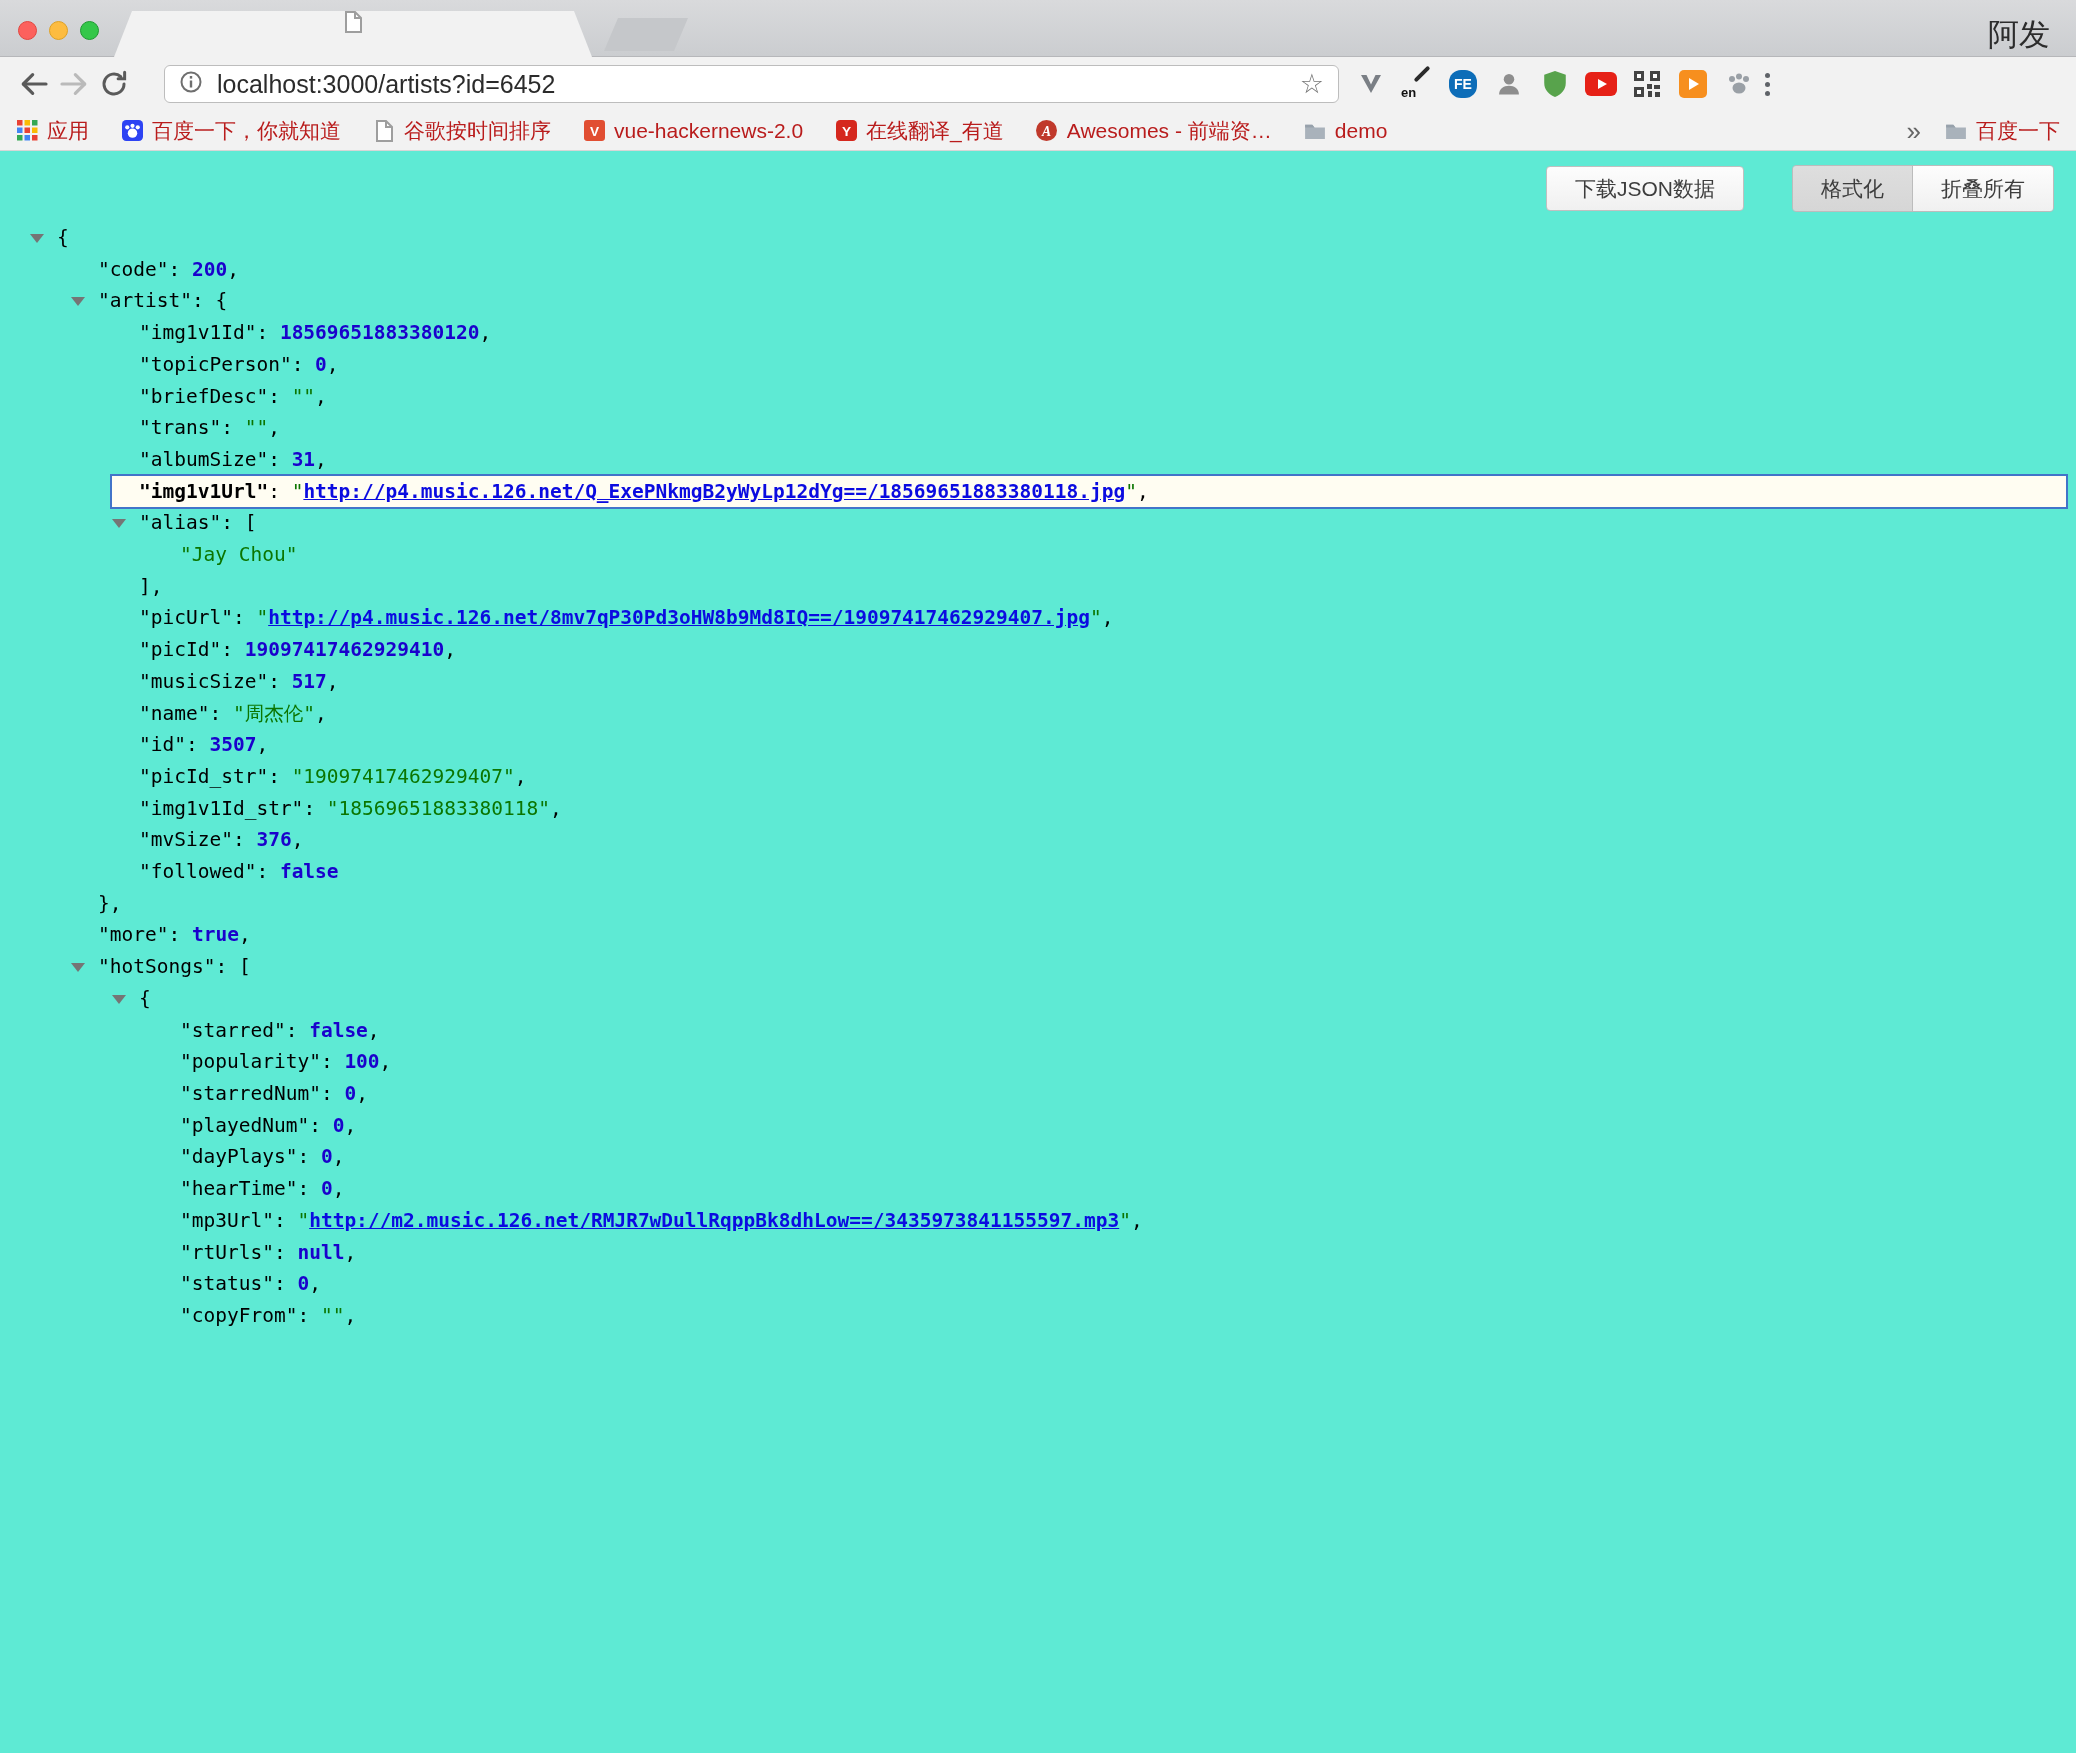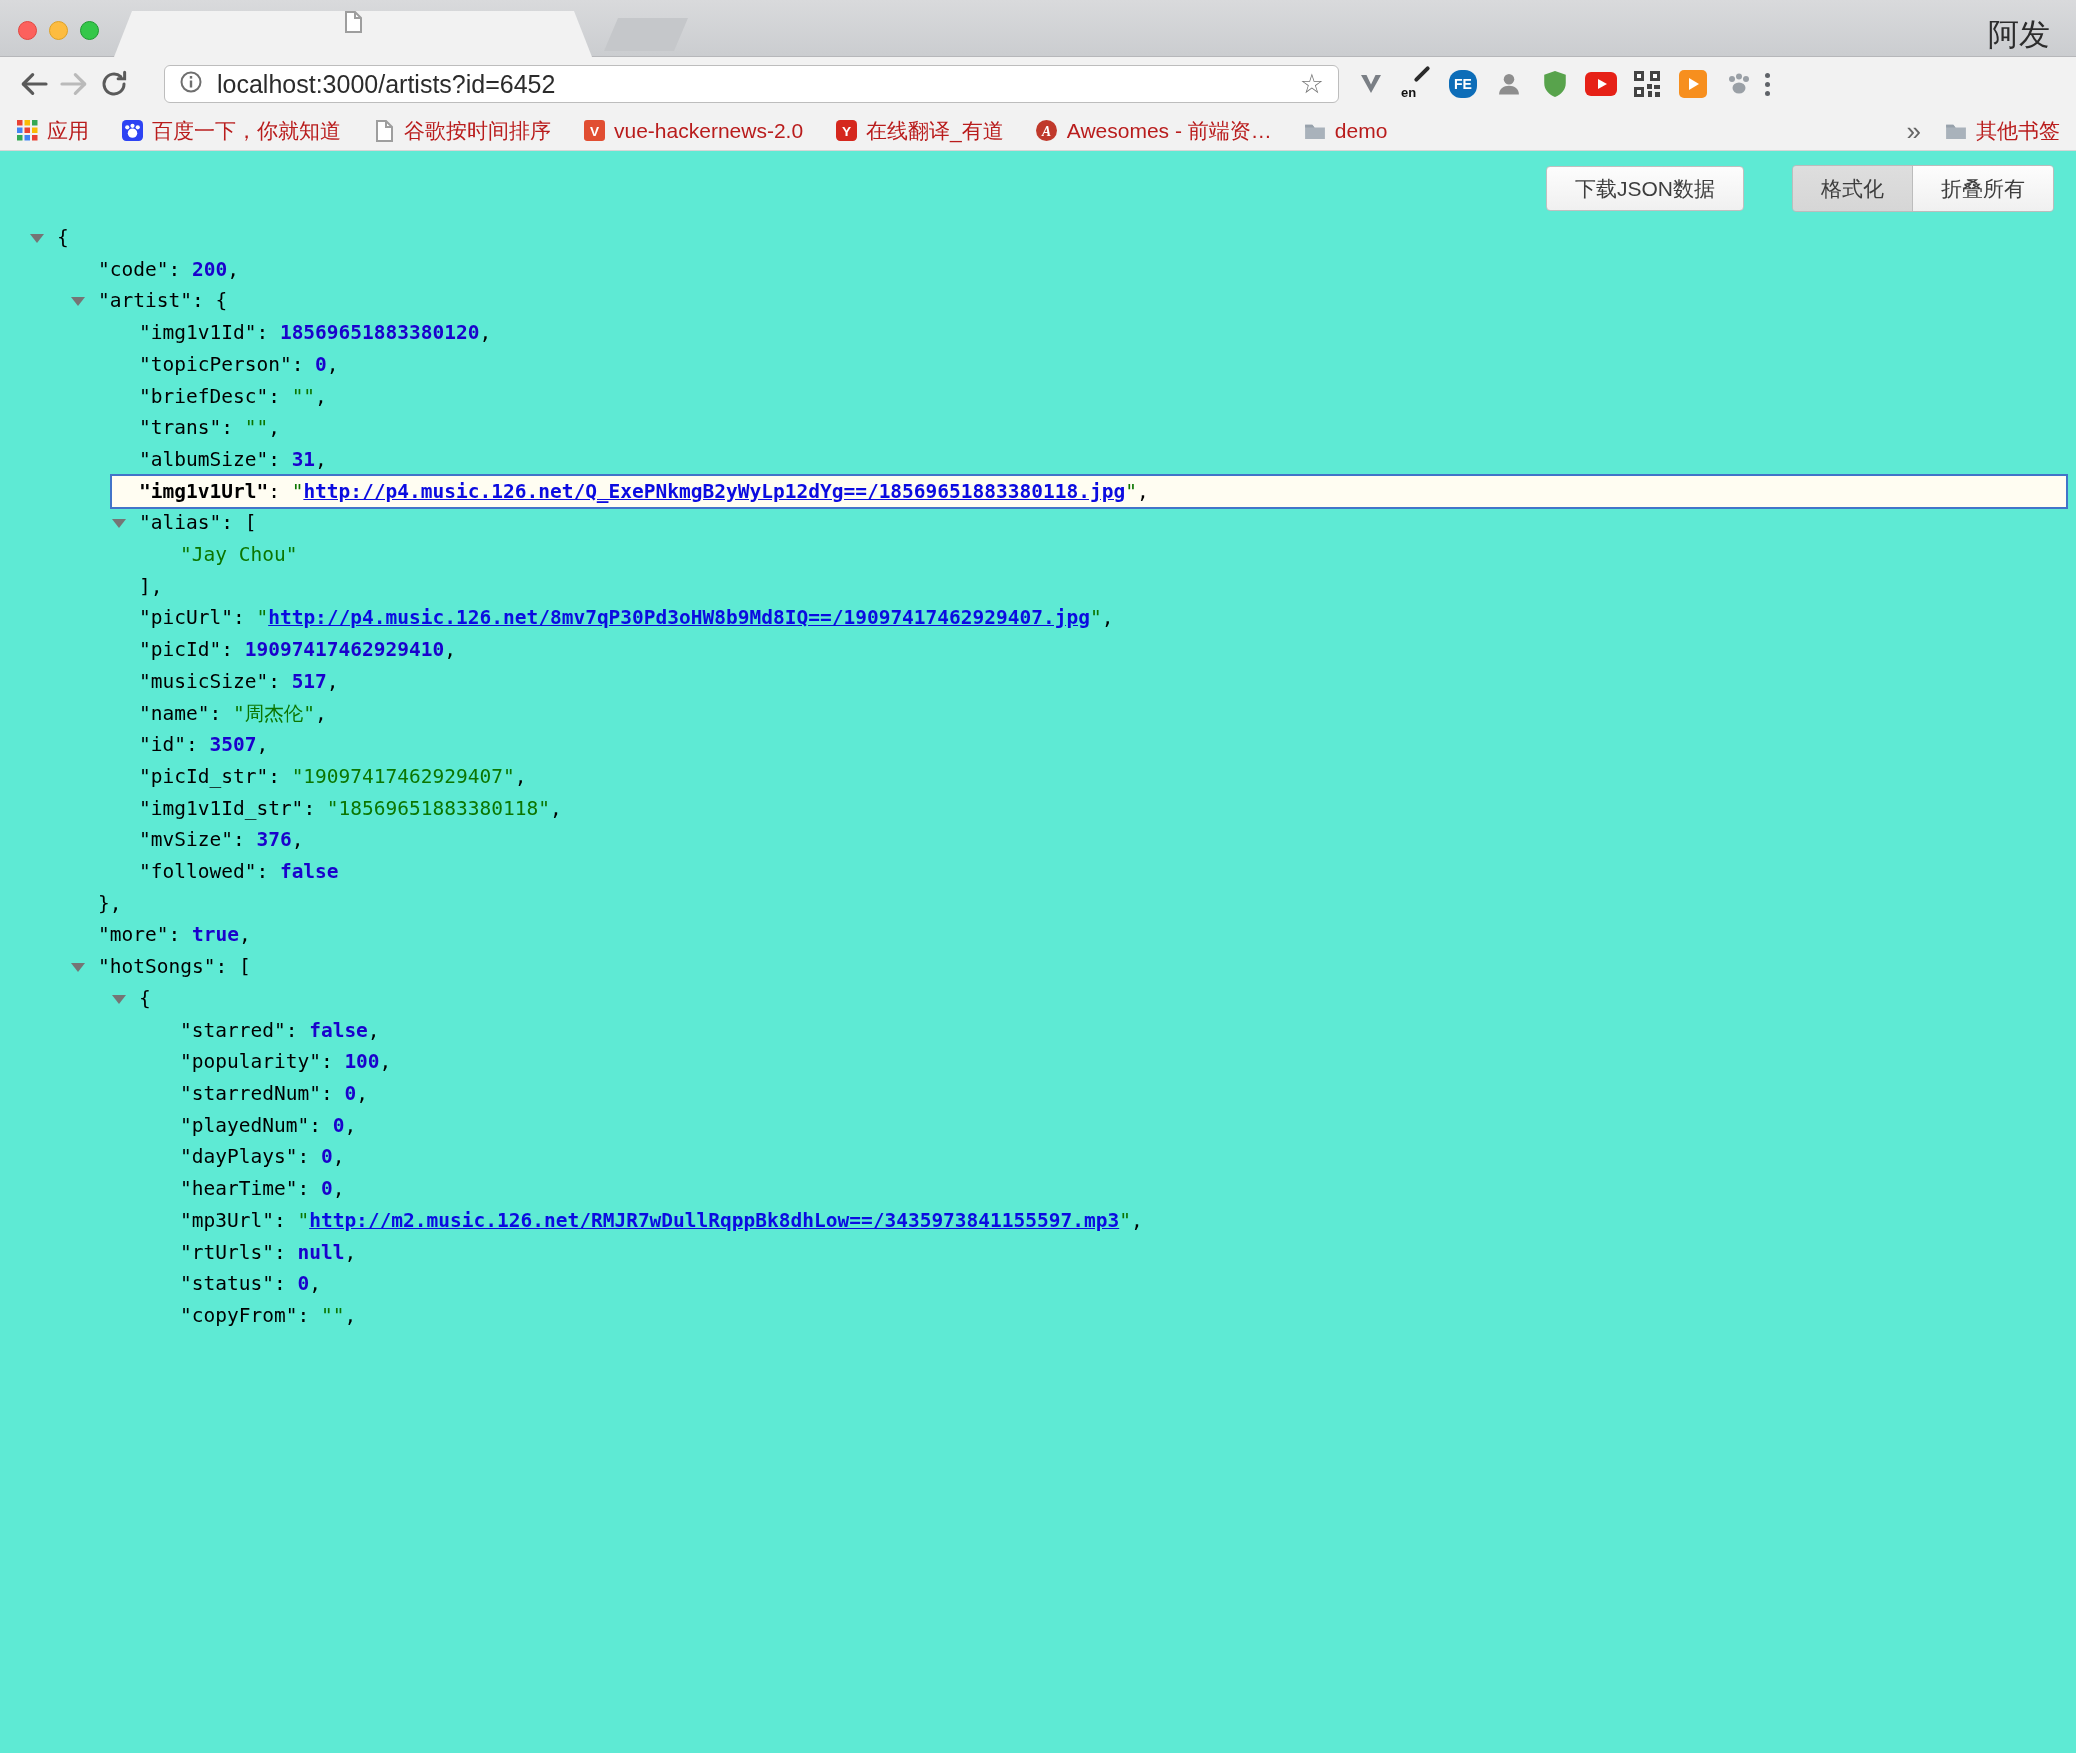--- a/index.html
+++ b/index.html
@@ -274,21 +274,21 @@
       </div>
     <div class="bm-right">
       <span class="chevron">»</span>
       <span class="bm-item" style="margin-right:0;">
         <span class="bm-icon">
             <svg width="22" height="18" viewBox="0 0 24 20">
               <path d="M1 3 h8 l2.5 3 H23 v13 H1 z" fill="#a9b2bb"></path>
               <path d="M1 3 h8 l2.5 3 H1 z" fill="#97a1ab"></path>
             </svg>
           </span>
-        <span>其他书签</span>
+        <span>百度一下</span>
       </span>
     </div>
   </div>
 
   <div class="page">
     <div class="controls">
       <button class="btn download-btn">下载JSON数据</button>
       <div class="seg">
         <button class="btn active">格式化</button>
         <button class="btn">折叠所有</button>

